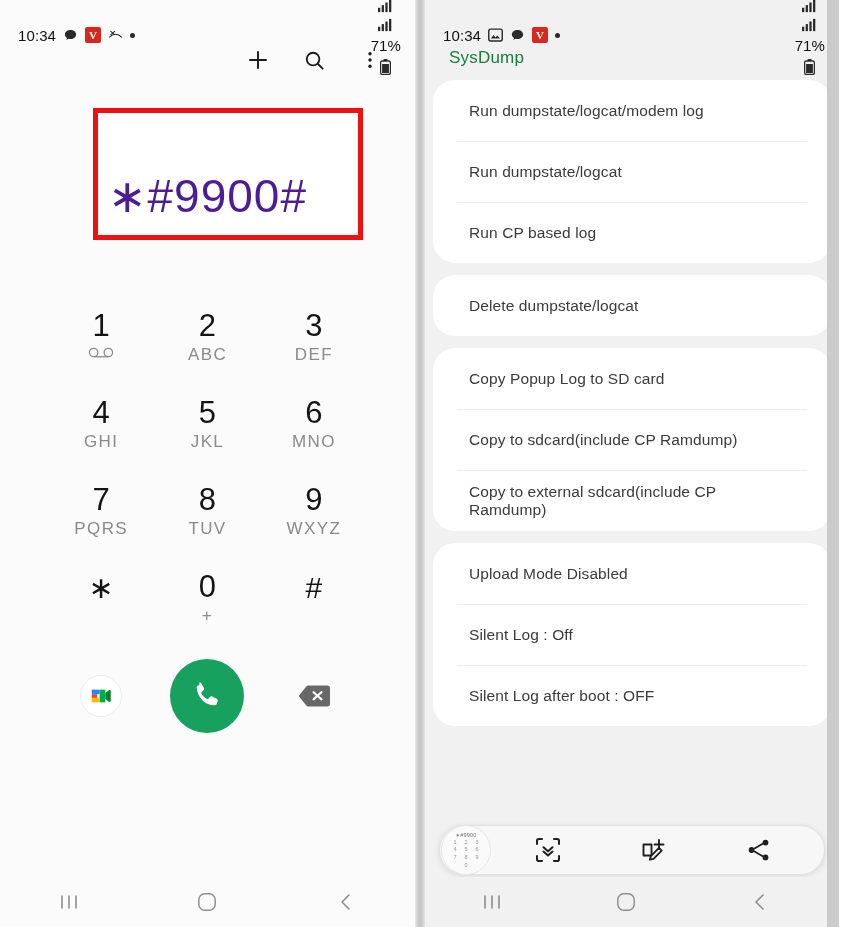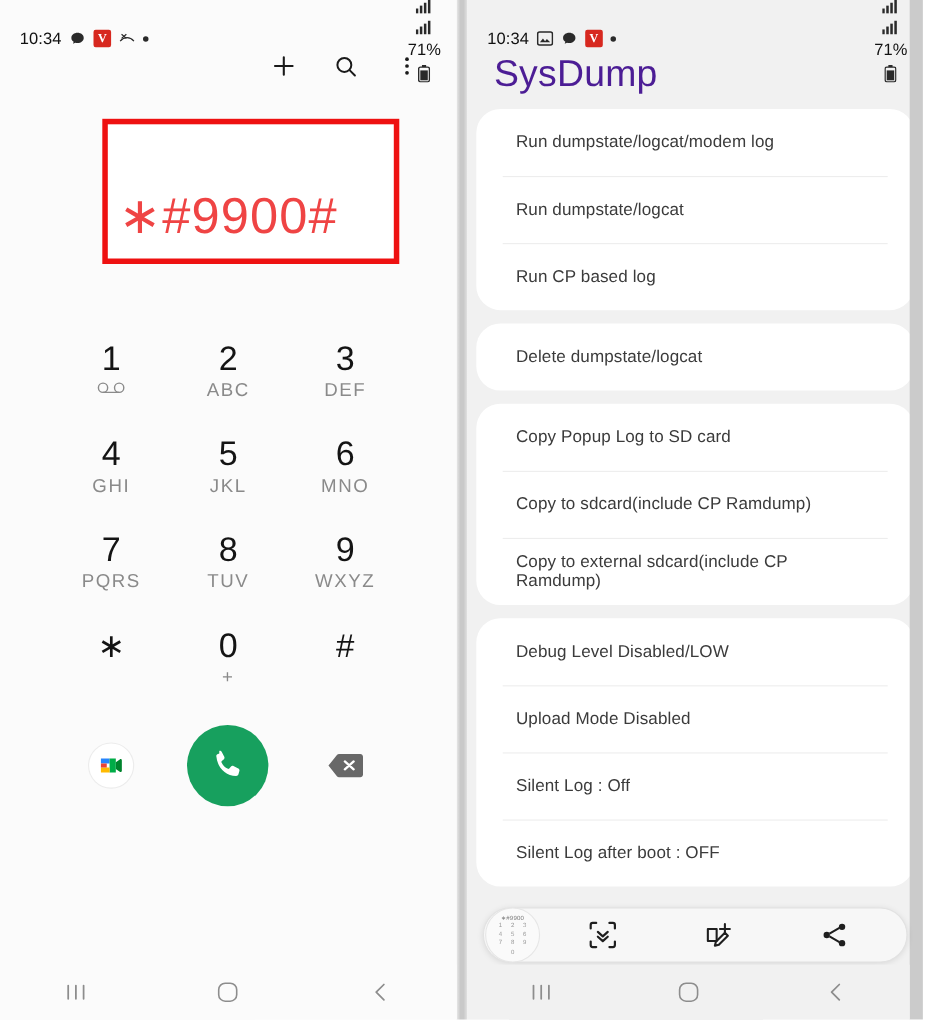--- a/index.html
+++ b/index.html
@@ -90,21 +90,21 @@
     position:absolute;
     left:93px; top:22px;
     width:270px; height:132px;
     border:5px solid #ee1111;
     background:#ffffff;
   }
   .dialed-number {
     position:relative;
     z-index:2;
     font-size:46px;
-    color:#ef4444;
+    color:#4c1d95;
     letter-spacing:1px;
     font-family:"Liberation Sans", sans-serif;
     margin-top:20px;
   }
 
   .keypad {
     display:grid;
     grid-template-columns:repeat(3,1fr);
     row-gap:6px;
     padding:0 48px;
@@ -155,22 +155,22 @@
     cursor:pointer;
   }
   .back-btn {
     width:44px; height:28px;
     display:flex; align-items:center; justify-content:center;
     cursor:pointer;
   }
 
   
   .sysdump-title {
-    font-size:34px;
-    color:#4c1d95;
+    font-size:17px;
+    color:#15803d;
     padding:14px 0 12px 24px;
     font-weight:400;
     letter-spacing:0.2px;
   }
   .card-list { padding:0 8px; }
   .card {
     background:#ffffff;
     border-radius:22px;
     margin-bottom:12px;
     overflow:hidden;
@@ -509,21 +509,20 @@
         <div class="row">Delete dumpstate/logcat</div>
       </div>
 
       <div class="card">
         <div class="row">Copy Popup Log to SD card</div>
         <div class="row">Copy to sdcard(include CP Ramdump)</div>
         <div class="row">Copy to external sdcard(include CP Ramdump)</div>
       </div>
 
       <div class="card">
-        <div class="row">Debug Level Disabled/LOW</div>
         <div class="row">Upload Mode Disabled</div>
         <div class="row">Silent Log : Off</div>
         <div class="row">Silent Log after boot : OFF</div>
       </div>
 
     </div>
 
     <div class="shot-toolbar">
       <div class="shot-thumb">
         <span class="thumb-num">∗#9900</span>

